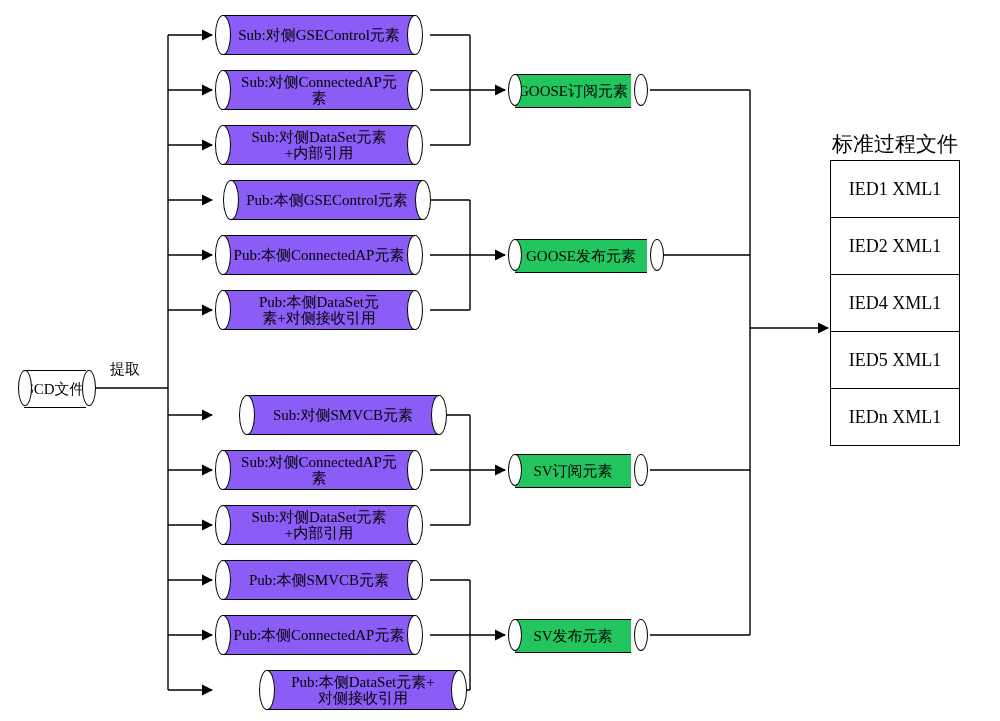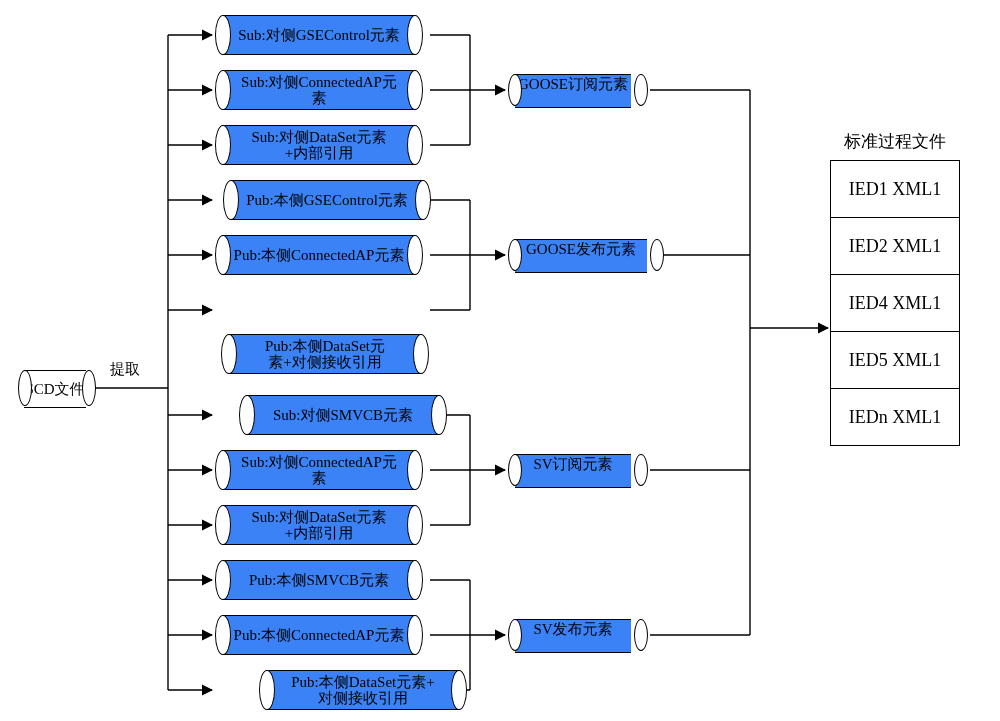--- a/index.html
+++ b/index.html
@@ -7,35 +7,35 @@
 
   
   .src-cyl { position:absolute; left:18px; top:370px; width:78px; height:36px; }
   .src-cyl .barrel { position:absolute; left:6px; top:0; width:62px; height:36px; background:#fff; border-top:1.5px solid #000; border-bottom:1.5px solid #000; display:flex; align-items:center; justify-content:center; }
   .src-cyl .capL, .src-cyl .capR { position:absolute; top:0; width:14px; height:36px; border:1.5px solid #000; border-radius:50%; background:#fff; box-sizing:border-box; }
   .src-cyl .capL { left:0; }
   .src-cyl .capR { right:0; }
 
   
   .mid-cyl { position:absolute; width:208px; height:40px; }
-  .mid-cyl .barrel { position:absolute; left:8px; top:0; right:8px; height:40px; border-top:1.5px solid #000; border-bottom:1.5px solid #000; background:#3b82f6; display:flex; align-items:center; justify-content:center; padding:0 6px; box-sizing:border-box; }
+  .mid-cyl .barrel { position:absolute; left:8px; top:0; right:8px; height:40px; border-top:1.5px solid #000; border-bottom:1.5px solid #000; background:#8b5cf6; display:flex; align-items:center; justify-content:center; padding:0 6px; box-sizing:border-box; }
   .mid-cyl .capL, .mid-cyl .capR { position:absolute; top:0; width:16px; height:40px; border:1.5px solid #000; border-radius:50%; background:#fff; box-sizing:border-box; }
   .mid-cyl .capL { left:0; }
   .mid-cyl .capR { right:0; }
   .mid-cyl .txt { text-align:center; line-height:1.1; font-size:15px; white-space:pre-line; }
 
   
   .res-cyl { position:absolute; width:140px; height:32px; }
-  .res-cyl .barrel { position:absolute; left:7px; top:0; right:17px; height:32px; border-top:1.5px solid #000; border-bottom:1.5px solid #000; background:#3b82f6; display:flex; align-items:flex-start; justify-content:center; }
+  .res-cyl .barrel { position:absolute; left:7px; top:0; right:17px; height:32px; border-top:1.5px solid #000; border-bottom:1.5px solid #000; background:#22c55e; display:flex; align-items:center; justify-content:center; }
   .res-cyl .capL, .res-cyl .capR { position:absolute; top:0; width:14px; height:32px; border:1.5px solid #000; border-radius:50%; background:#fff; box-sizing:border-box; }
   .res-cyl .capL { left:0; }
   .res-cyl .capR { right:0; }
 
   
-  .out-title { position:absolute; left:830px; top:130px; width:130px; text-align:center; font-size:17px; }
+  .out-title { position:absolute; left:830px; top:130px; width:130px; text-align:center; font-size:21px; }
   .out-stack { position:absolute; left:830px; top:160px; width:130px; border:1.5px solid #000; box-sizing:border-box; }
   .out-stack div { height:56px; display:flex; align-items:center; justify-content:center; border-bottom:1.5px solid #000; font-size:18px; }
   .out-stack div:last-child { border-bottom:none; }
 
   .free-label { position:absolute; font-size:15px; }
 
   svg.wires { position:absolute; left:0; top:0; width:1000px; height:721px; pointer-events:none; }
   svg.wires line, svg.wires polyline { stroke:#000; stroke-width:1.4; fill:none; }
 
 </style>
@@ -135,21 +135,21 @@
       <div class="capL"></div>
       <div class="capR"></div>
     </div>
   <div class="mid-cyl" style="left:215px; top:235px;">
       <div class="barrel">
         <div class="txt">Pub:本侧ConnectedAP元素</div>
       </div>
       <div class="capL"></div>
       <div class="capR"></div>
     </div>
-  <div class="mid-cyl" style="left:221px; top:290px;margin-top:44px;">
+  <div class="mid-cyl" style="left:215px; top:290px;">
       <div class="barrel">
         <div class="txt">Pub:本侧DataSet元
 素+对侧接收引用</div>
       </div>
       <div class="capL"></div>
       <div class="capR"></div>
     </div>
   <div class="mid-cyl" style="left:215px; top:395px;margin-left:24px;">
       <div class="barrel">
         <div class="txt">Sub:对侧SMVCB元素</div>

